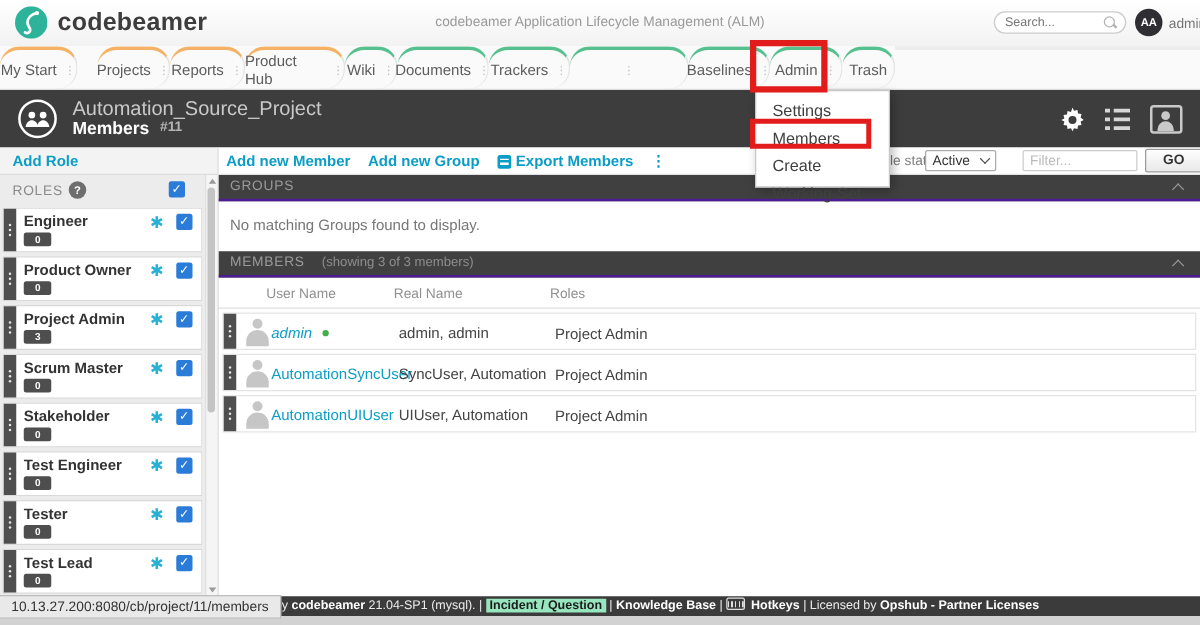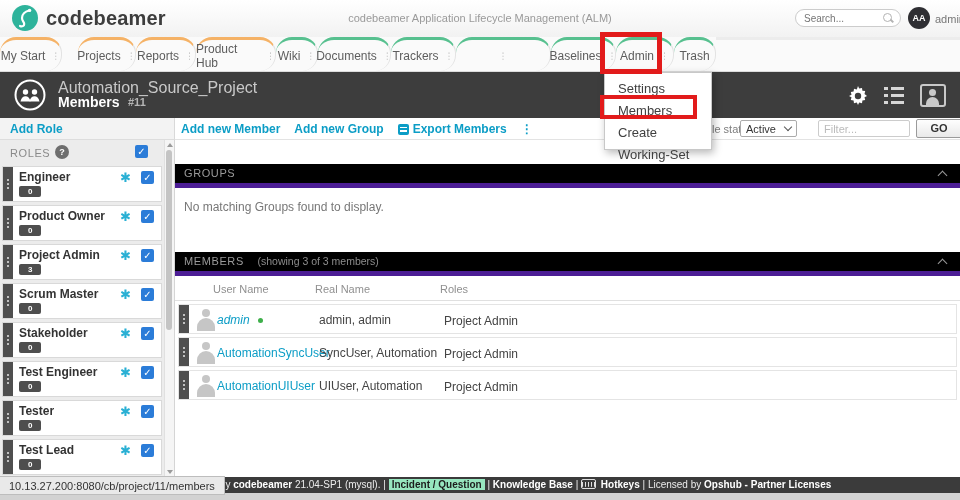--- a/index.html
+++ b/index.html
@@ -119,22 +119,22 @@
   .side-scroll{position:absolute;right:0;top:0;bottom:0;width:10px;background:#f5f5f5;
     border-left:1px solid #e0e0e0;box-sizing:border-box;}
   .scroll-up{position:absolute;top:3px;left:2px;width:0;height:0;
     border-left:3px solid transparent;border-right:3px solid transparent;border-bottom:4px solid #9a9a9a;}
   .scroll-down{position:absolute;bottom:3px;left:2px;width:0;height:0;
     border-left:3px solid transparent;border-right:3px solid transparent;border-top:4px solid #9a9a9a;}
   .scroll-thumb{position:absolute;top:10px;left:1px;width:6px;height:180px;background:#c4c4c4;border-radius:3px;}
 
   
   .mainpanel{position:absolute;left:175px;right:0;top:0;bottom:0;background:#fff;}
-  .section-head{position:relative;height:19px;background:#000000;border-bottom:5px solid #4c1d95;
-    font-size:11px;color:#9a9a9a;letter-spacing:.6px;line-height:19px;padding-left:9px;margin-top:24px;}
+  .section-head{position:relative;height:19px;background:#404040;border-bottom:2px solid #4c1d95;
+    font-size:11px;color:#9a9a9a;letter-spacing:.6px;line-height:19px;padding-left:9px;}
   .section-sub{color:#8d8d8d;letter-spacing:0;font-size:10.5px;margin-left:10px;}
   .collapse{position:absolute;right:14px;top:8px;width:6px;height:6px;
     border-top:1.6px solid #999;border-right:1.6px solid #999;transform:rotate(-45deg);cursor:pointer;}
   .empty-msg{height:40px;font-size:12px;color:#777;padding:12px 0 0 9px;box-sizing:border-box;}
   .cols{position:relative;height:24px;border-bottom:1px solid #e0e0e0;}
   .cols span{position:absolute;top:7px;font-size:11px;color:#909090;}
   .col-user{left:38px;} .col-real{left:140px;} .col-roles{left:265px;}
   .member-row{position:relative;height:30px;background:#fff;border:1px solid #e4e4e4;
     margin:3px 3px 0 3px;box-sizing:border-box;}
   .m-avatar{position:absolute;left:17px;top:3px;width:20px;height:23px;}

